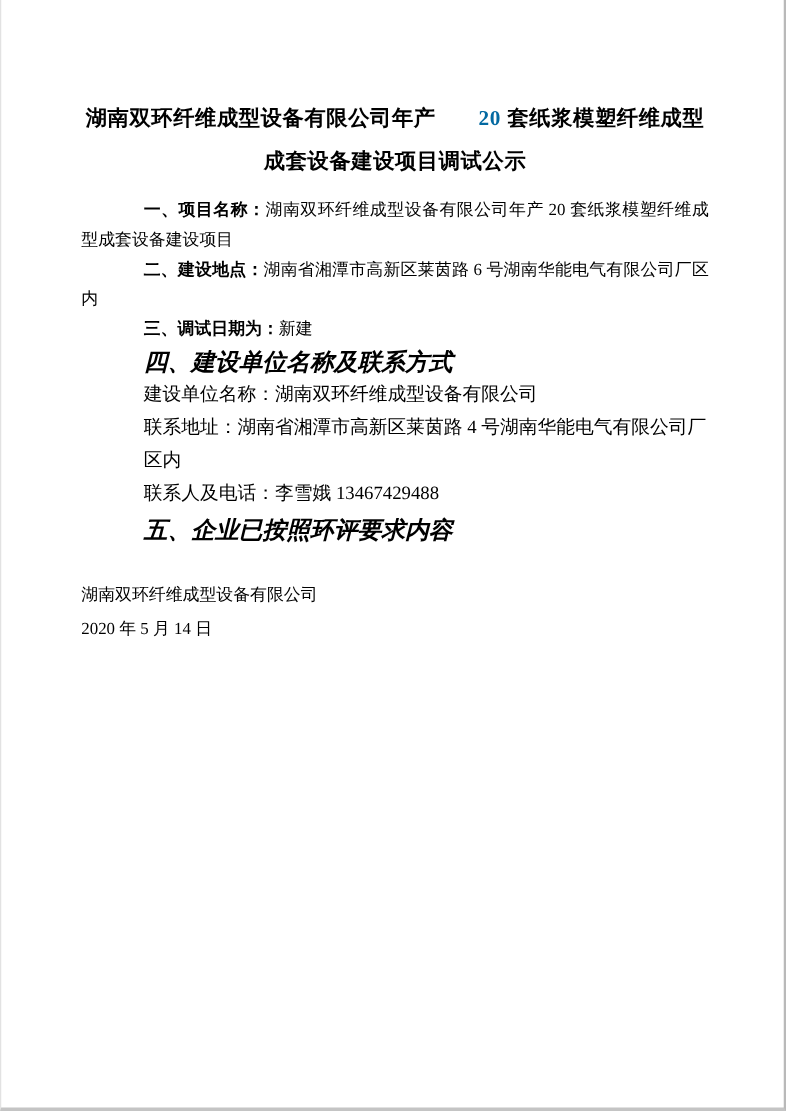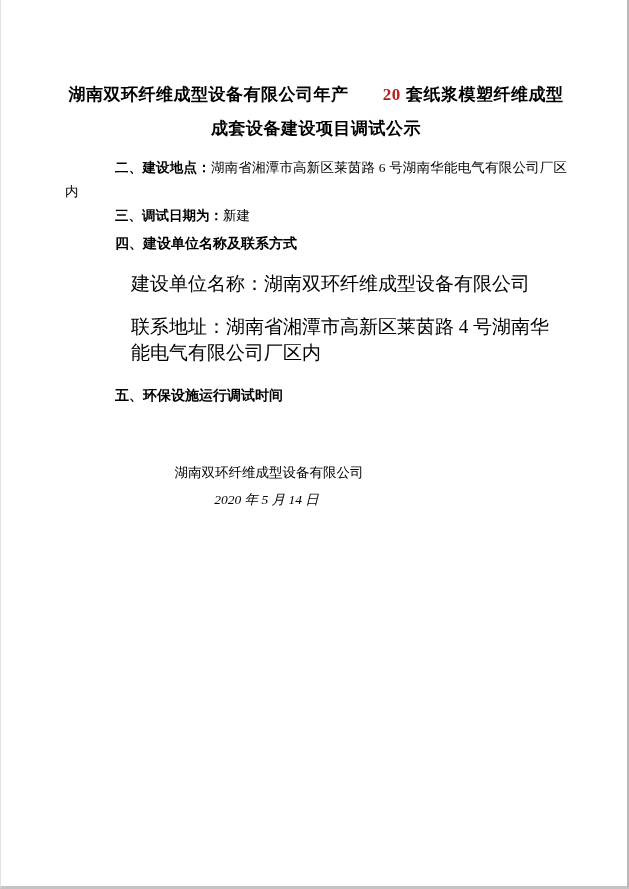--- a/index.html
+++ b/index.html
@@ -27,81 +27,83 @@
   .doc-title {
     margin: 0 0 10px 0;
     text-align: center;
     font-family: "Liberation Sans", "DejaVu Sans", sans-serif;
     font-weight: bold;
     font-size: 17px;
     line-height: 34px;
     letter-spacing: 0.5px;
   }
   .doc-title .accent-num {
-    color: #b91c1c;
+    color: #0369a1;
     font-family: "Liberation Serif", serif;
     margin-left: 29px;
   }
   .para {
     margin: 0;
     font-size: 13.5px;
     line-height: 23.8px;
     text-align: justify;
     text-indent: 50px;
   }
   .para b, .inline-label {
     font-family: "Liberation Sans", "DejaVu Sans", sans-serif;
     font-weight: bold;
     font-size: 13.5px;
   }
   .sec-heading {
     margin: 4px 0 0 0;
     padding-left: 50px;
     font-family: "Liberation Sans", "DejaVu Sans", sans-serif;
     font-weight: bold;
-    font-size: 14px;
+    font-size: 19px;
     line-height: 24px;
+    font-style: italic;
   }
   .contact-line {
-    margin: 16px;
+    margin: 0;
     padding-left: 50px;
-    font-size: 19px;
+    font-size: 15px;
     line-height: 26.5px;
   }
   .signature {
-    margin-top: 52px;
-    text-align: center;
+    margin-top: 25px;
+    text-align: left;
     padding-right: 94px;
     font-size: 13.5px;
     line-height: 27px;
   }
   .signature .sig-date {
     padding-right: 5px;
-    font-style: italic;
   }
 </style>
 </head>
 <body>
 
 <div class="page">
   <div class="content">
 
     <h1 class="doc-title"><span>湖南双环纤维成型设备有限公司年产 </span><span class="accent-num">20</span><span> 套纸浆模塑纤维成型成套设备建设项目调试公示</span></h1>
 
+    <p class="para"><b class="inline-label">一、项目名称：</b><span>湖南双环纤维成型设备有限公司年产 20 套纸浆模塑纤维成型成套设备建设项目</span></p>
 
     <p class="para"><b class="inline-label">二、建设地点：</b><span>湖南省湘潭市高新区莱茵路 6 号湖南华能电气有限公司厂区内</span></p>
 
     <p class="para"><b class="inline-label">三、调试日期为：</b><span>新建</span></p>
 
 
     <p class="sec-heading">四、建设单位名称及联系方式</p>
     <p class="contact-line">建设单位名称：湖南双环纤维成型设备有限公司</p>
     <p class="contact-line">联系地址：湖南省湘潭市高新区莱茵路 4 号湖南华能电气有限公司厂区内</p>
+    <p class="contact-line">联系人及电话：李雪娥 13467429488</p>
 
-    <p class="sec-heading">五、环保设施运行调试时间</p>
+    <p class="sec-heading">五、企业已按照环评要求内容</p>
 
     <div class="signature">
       <div>湖南双环纤维成型设备有限公司</div>
       <div class="sig-date">2020 年 5 月 14 日</div>
     </div>
 
   </div>
 </div>
 
 </body></html>

